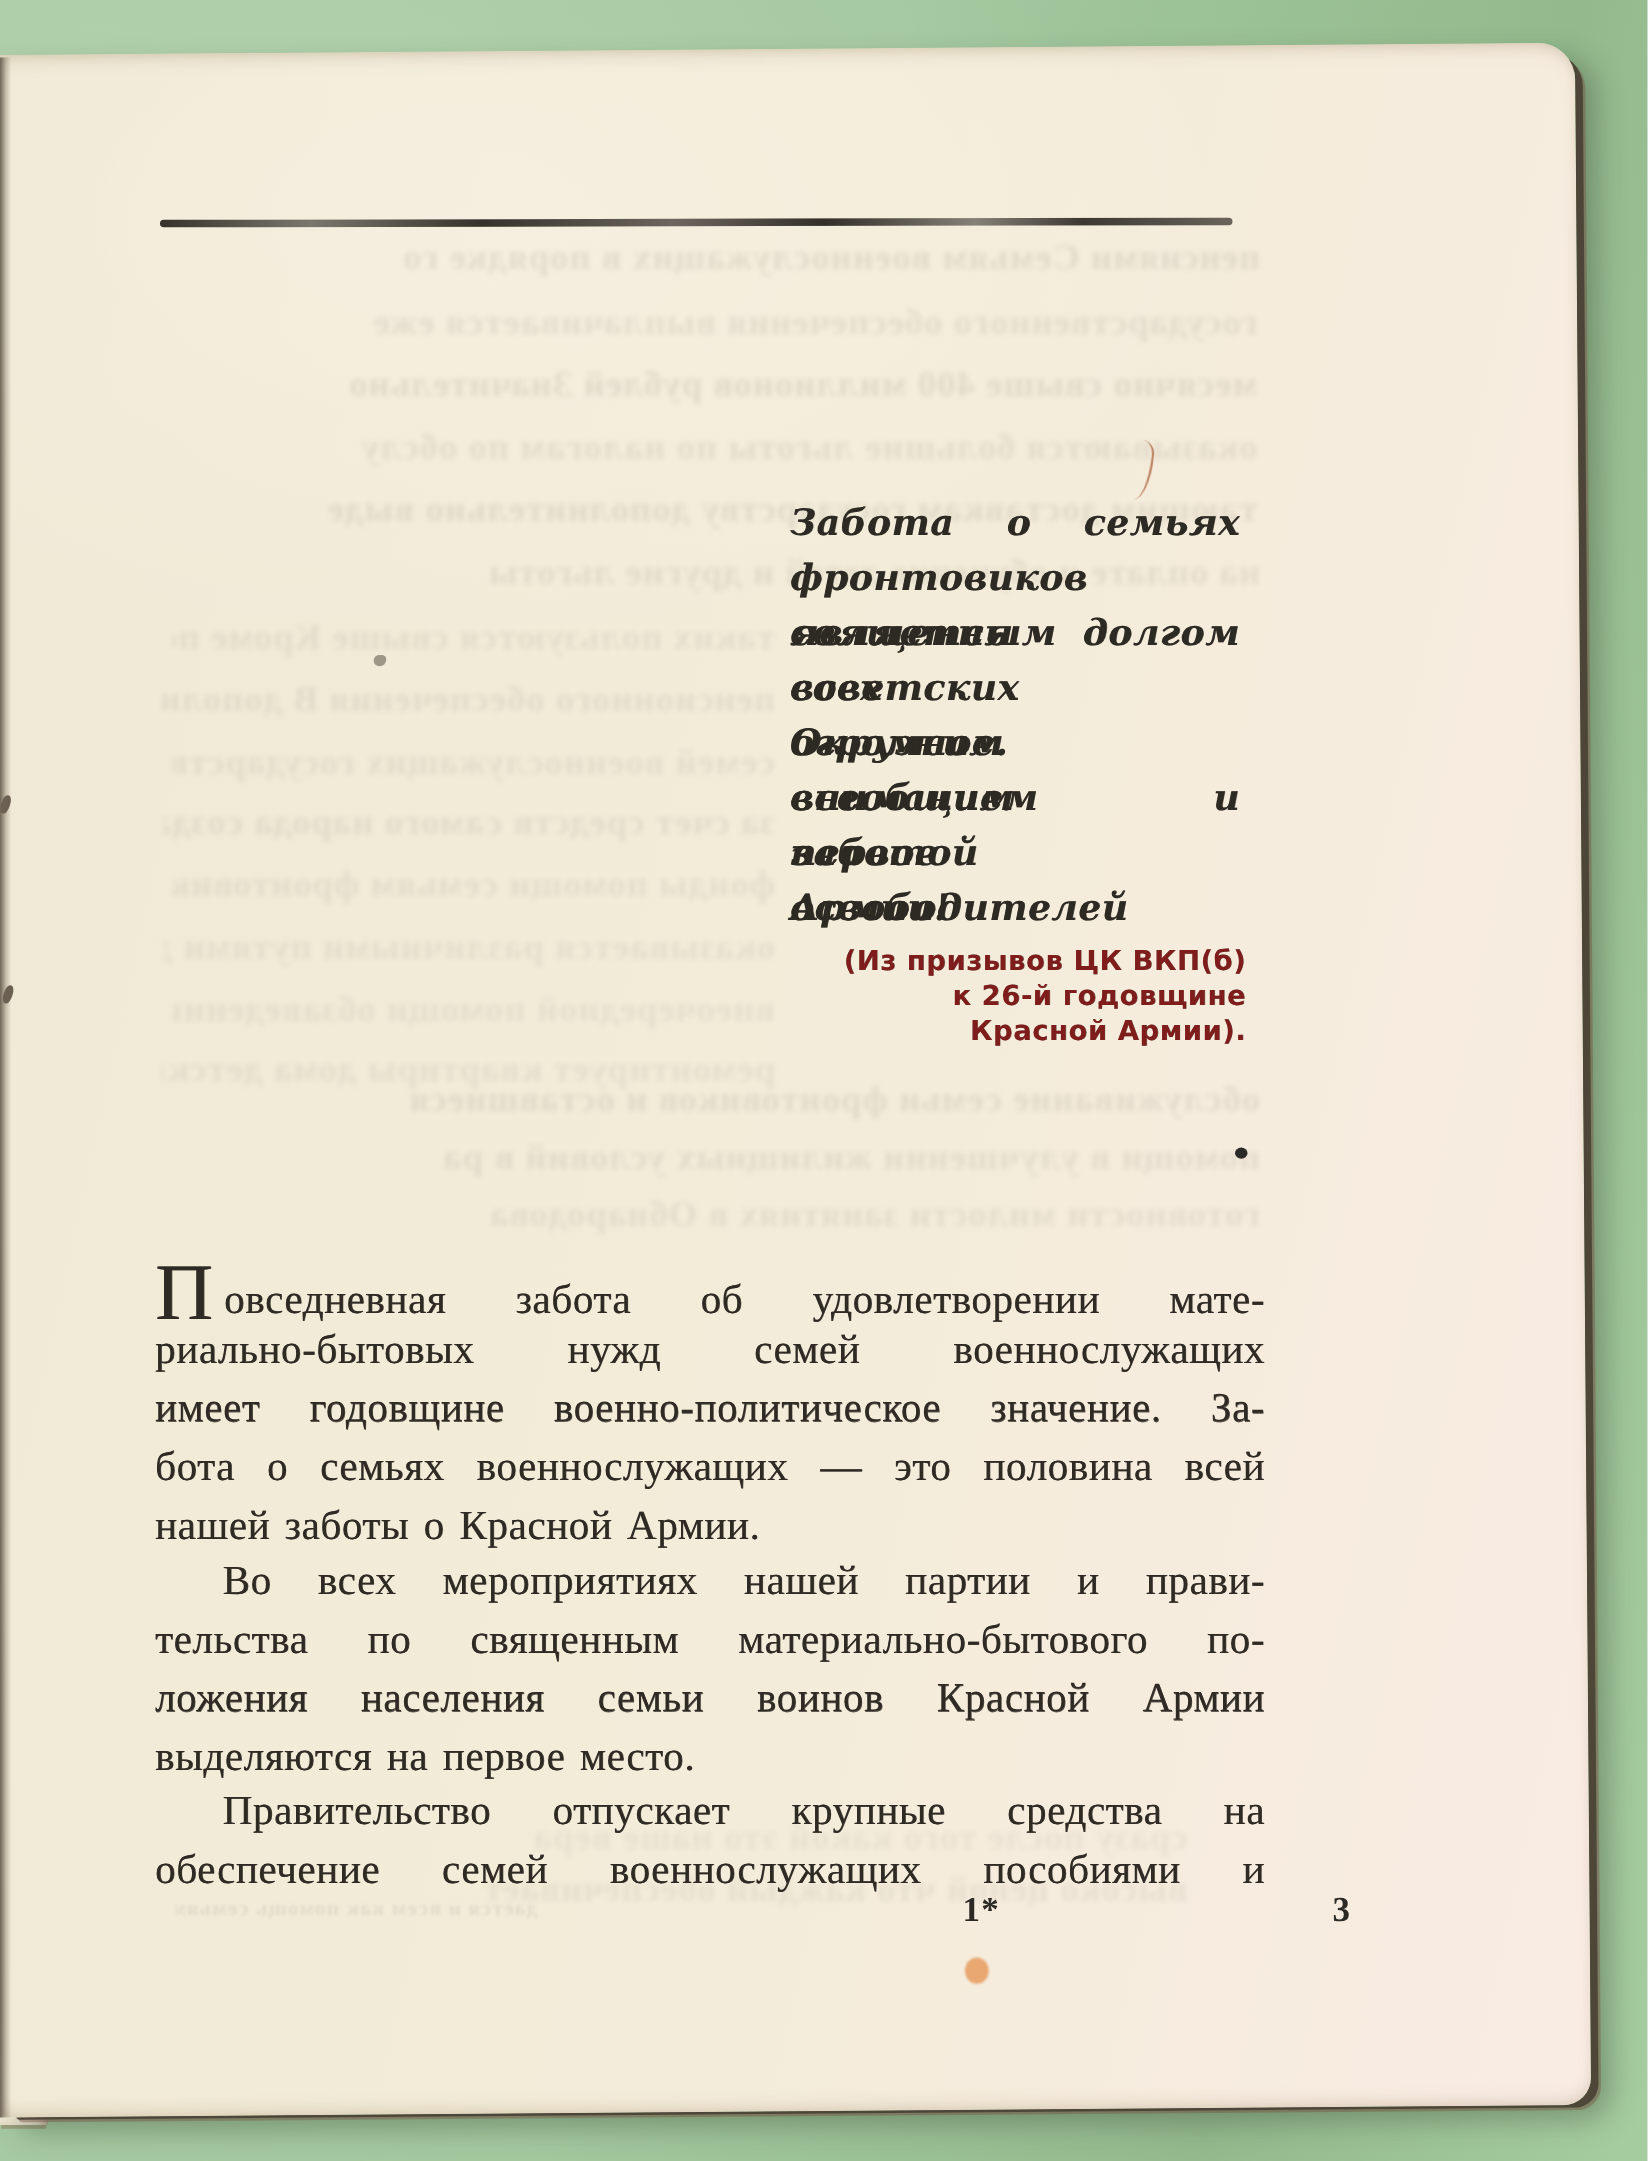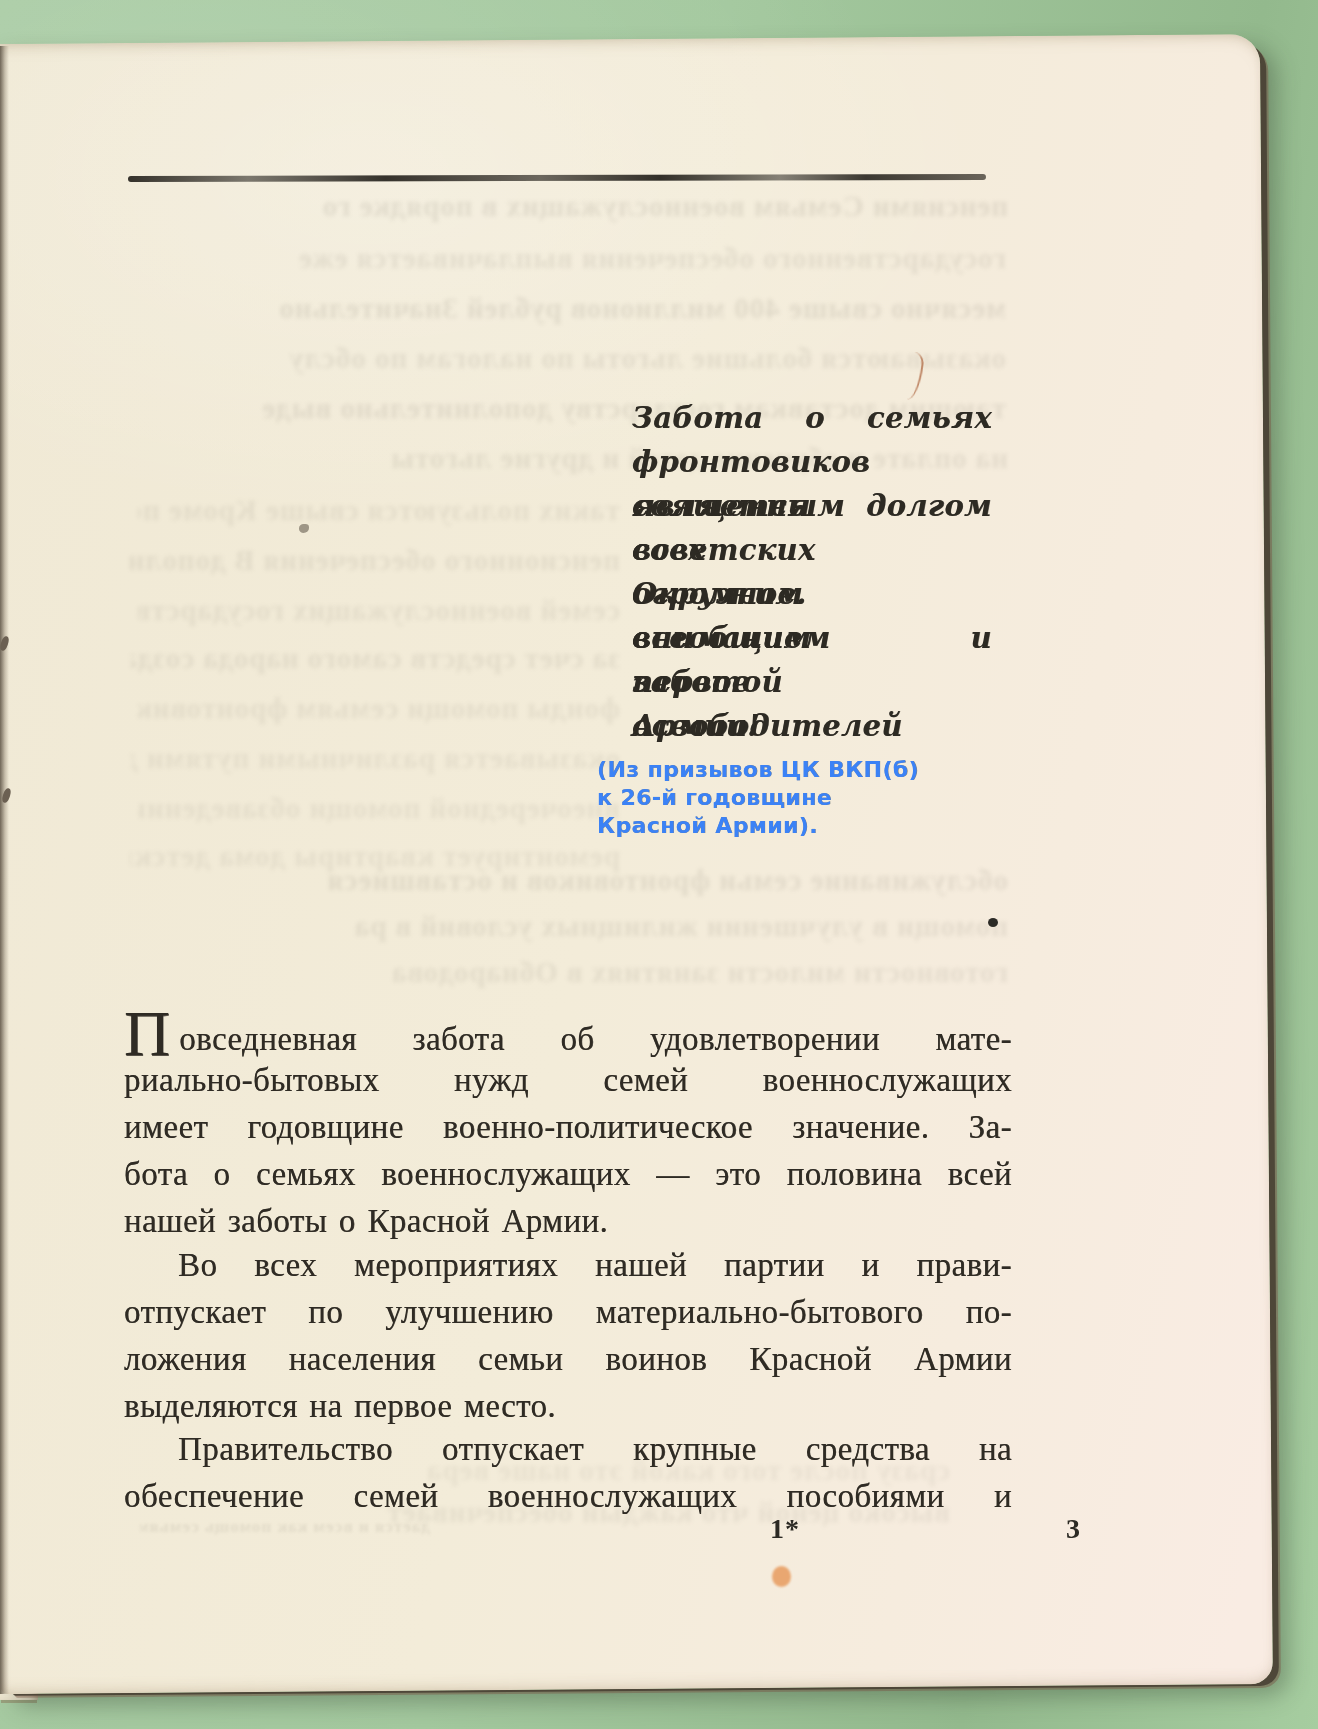--- a/index.html
+++ b/index.html
@@ -57,21 +57,21 @@
   
   .epigraph{position:absolute;left:632px;top:396px;width:360px;color:#2d2a23;}
   .eline{
     font:italic 600 29px/44px "DejaVu Serif", serif;height:44px;
     text-align:justify;text-align-last:justify;letter-spacing:.3px;
     text-shadow:.3px .3px .4px rgba(45,42,35,.6);
   }
   .eline.last{text-align-last:left;}
   
   .attribution{
-    position:absolute;left:597px;top:756px;width:400px;text-align:left;color:#3b82f6;
+    position:absolute;left:597px;top:756px;width:400px;text-align:right;color:#7f1d1d;
     font:700 22px/28px "DejaVu Sans", sans-serif;letter-spacing:.4px;
     text-shadow:.3px .3px .4px rgba(43,41,35,.55);
   }
   
   .para{position:absolute;left:124px;width:888px;color:#2f2b24;}
   .bline{
     font:400 33px/47px "Liberation Serif", serif;height:47px;
     text-align:justify;text-align-last:justify;letter-spacing:.4px;word-spacing:3px;
     text-shadow:.35px .35px .45px rgba(47,43,36,.75);white-space:nowrap;
   }
@@ -155,21 +155,21 @@
   <div class="para" style="top:1010px;">
     <div class="bline"><span class="drop-cap">П</span><span>овседневная забота об удовлетворении мате-</span></div>
     <div class="bline">риально-бытовых нужд семей военнослужащих</div>
     <div class="bline">имеет годовщине военно-политическое значение. За-</div>
     <div class="bline">бота о семьях военнослужащих — это половина всей</div>
     <div class="bline endline">нашей заботы о Красной Армии.</div>
   </div>
 
   <div class="para" style="top:1242px;">
     <div class="bline indent">Во всех мероприятиях нашей партии и прави-</div>
-    <div class="bline">отпускает по улучшению материально-бытового по-</div>
+    <div class="bline">тельства по священным материально-бытового по-</div>
     <div class="bline">ложения населения семьи воинов Красной Армии</div>
     <div class="bline endline">выделяются на первое место.</div>
   </div>
 
   <div class="para" style="top:1426px;">
     <div class="bline indent">Правительство отпускает крупные средства на</div>
     <div class="bline">обеспечение семей военнослужащих пособиями и</div>
   </div>
 
   <div class="sig-mark">1*</div>

